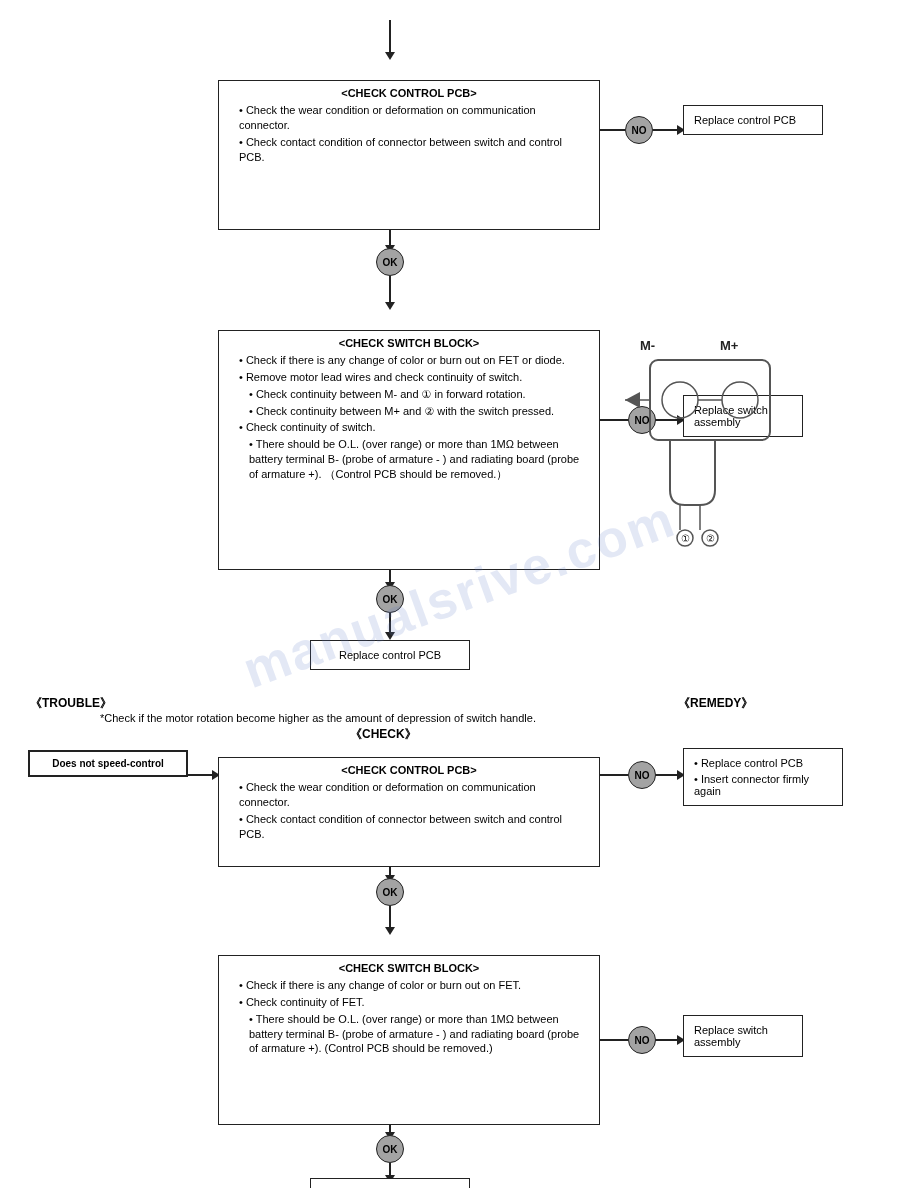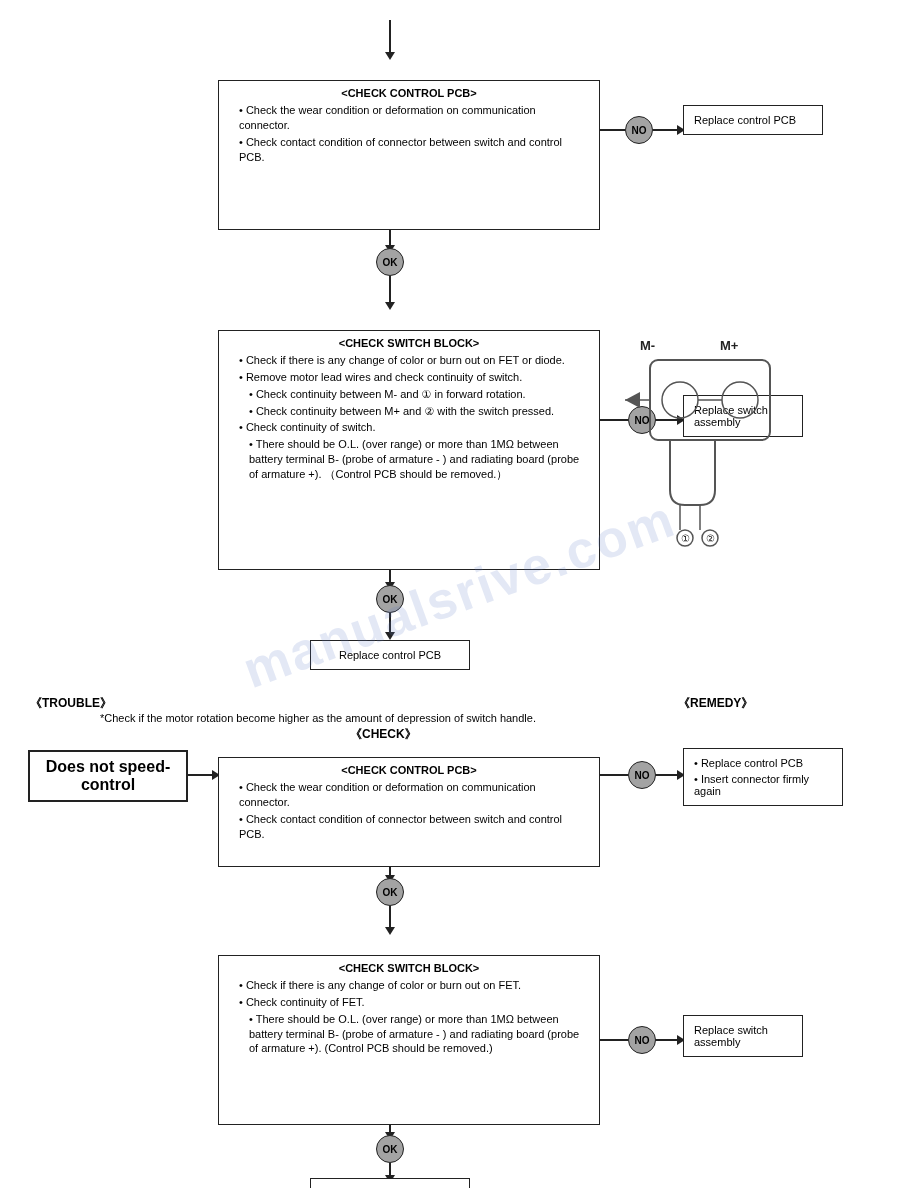--- a/index.html
+++ b/index.html
@@ -80,21 +80,21 @@
       font-size: 12px;
     }
 
     
     .trouble-box {
       border: 2.5px solid #222;
       background: #fff;
       padding: 6px 10px;
       position: absolute;
       font-weight: bold;
-      font-size: 16px;
+      font-size: 10px;
       text-align: center;
     }
 
     
     .watermark {
       position: absolute;
       top: 50%;
       left: 50%;
       transform: translate(-50%, -50%) rotate(-20deg);
       font-size: 52px;

